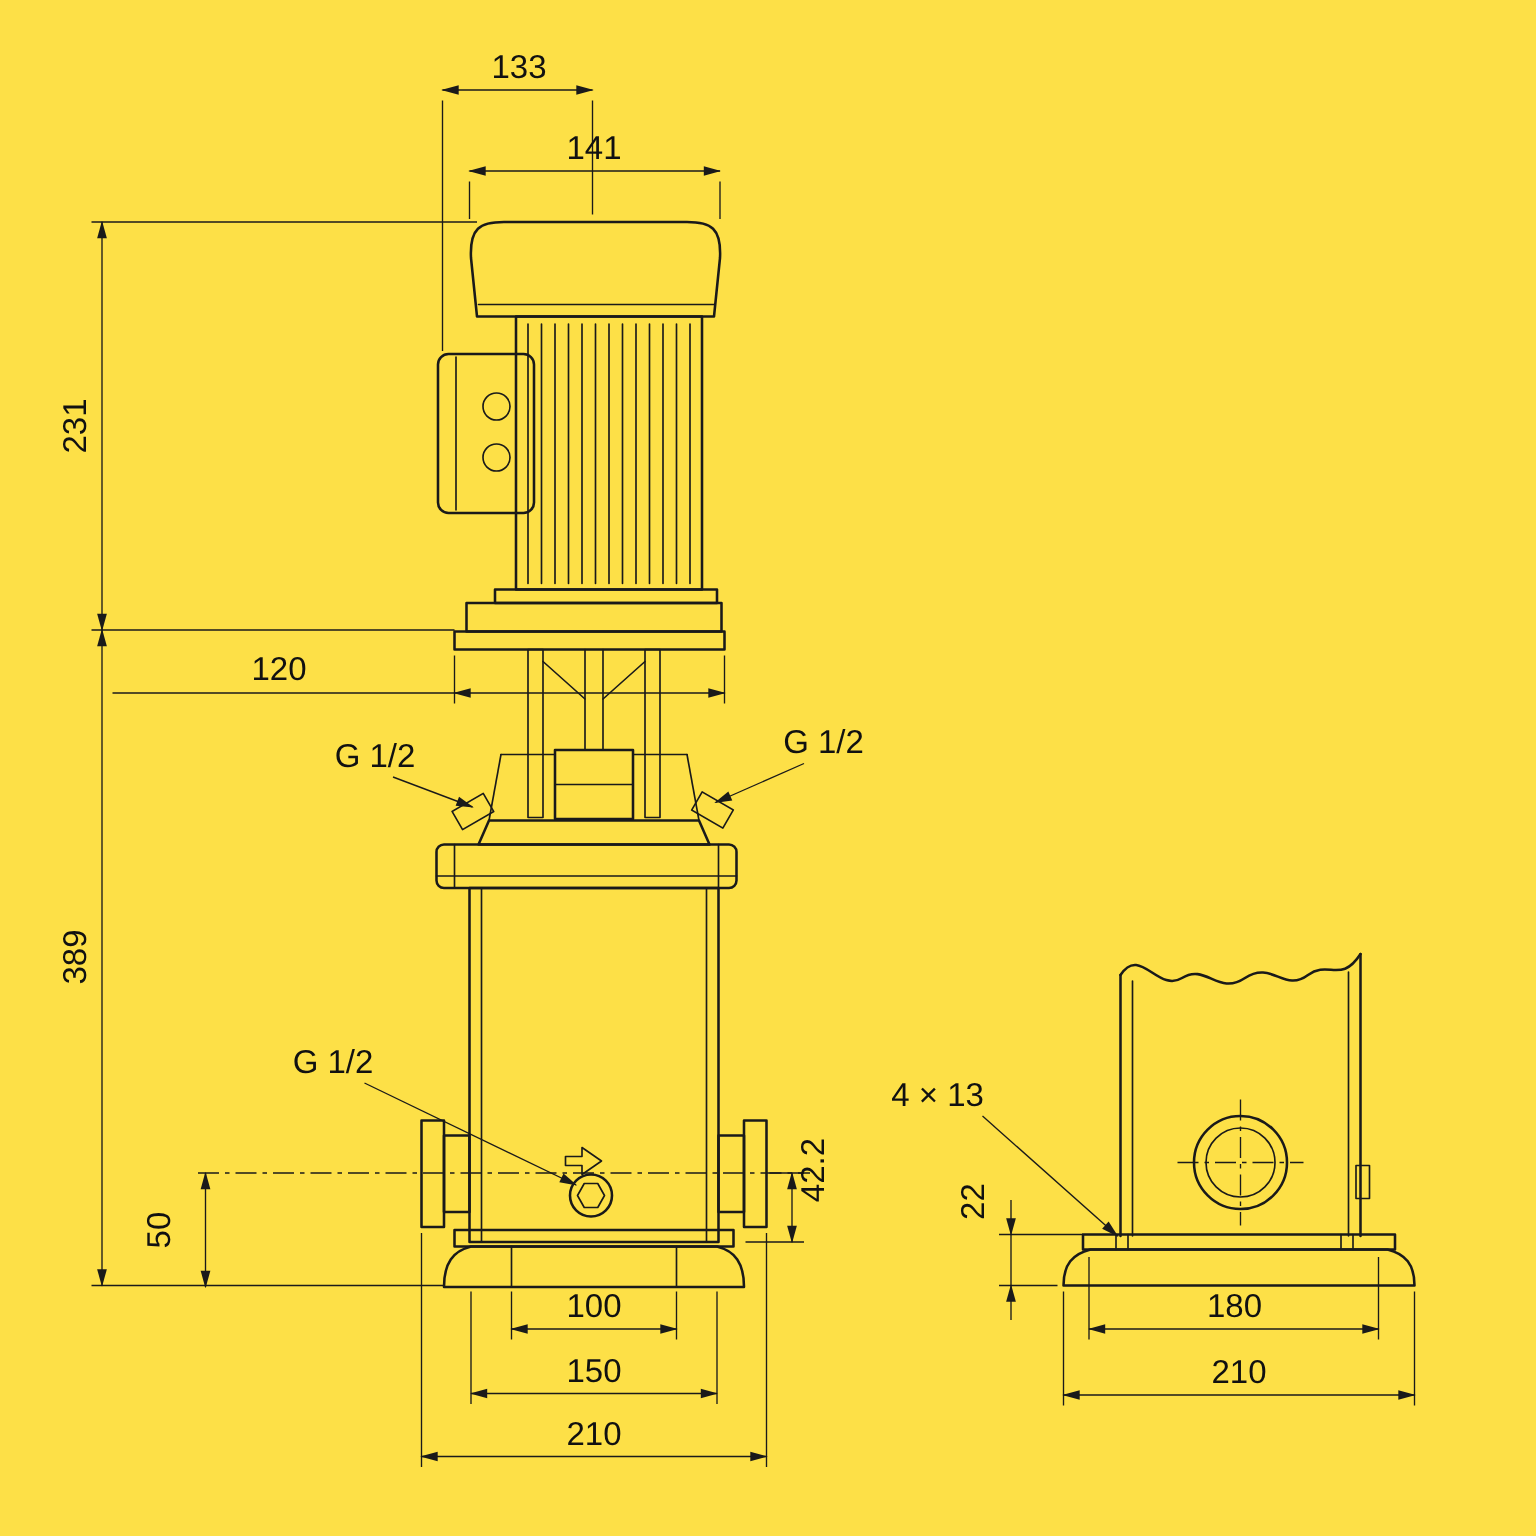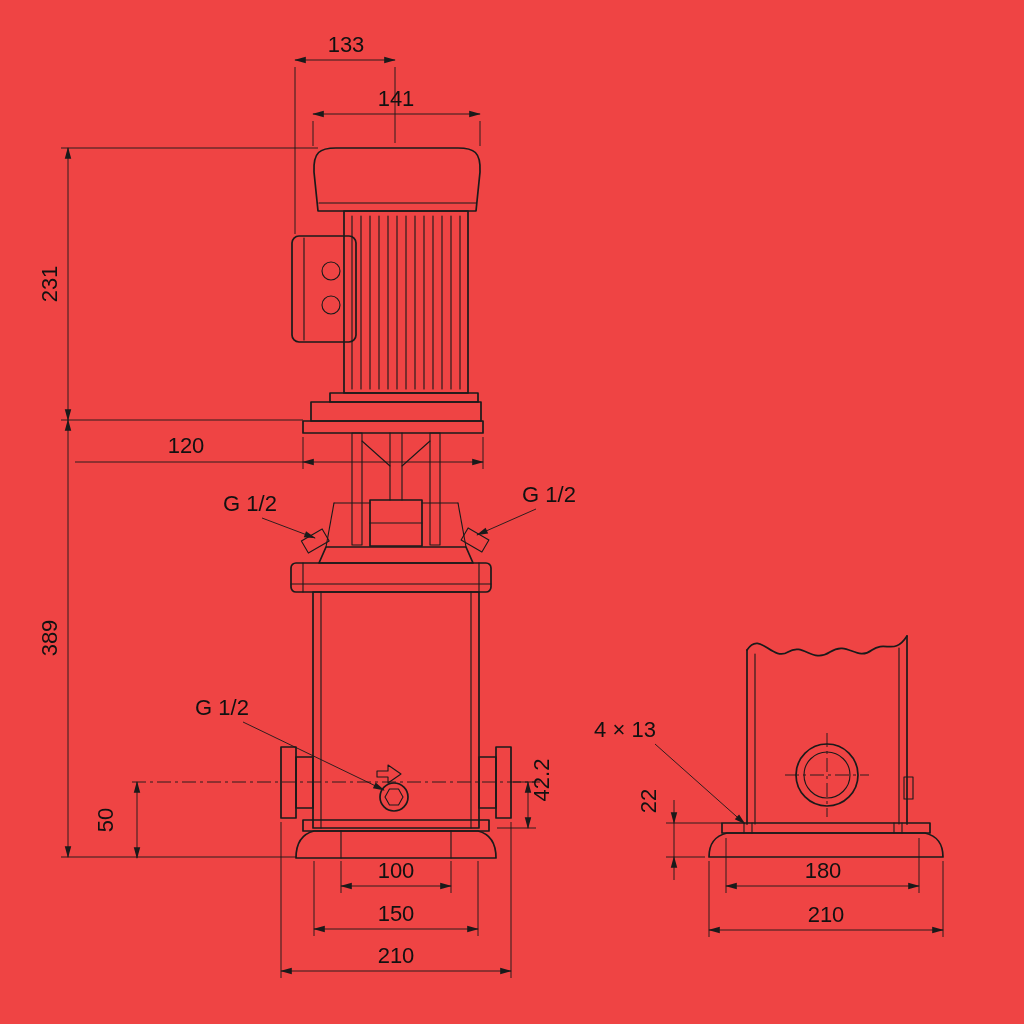--- a/index.html
+++ b/index.html
@@ -1,16 +1,16 @@
 <!DOCTYPE html>
 <html><head>
 <meta charset="utf-8">
 <style>
   html,body{margin:0;padding:0;background:#ffffff;}
-  .stage{width:1024px;height:1024px;background:#ef4444;position:relative;overflow:hidden;}
+  .stage{width:1024px;height:1024px;background:#fde047;position:relative;overflow:hidden;}
   .o   {fill:none;stroke:#1a1a1a;stroke-width:1.7;stroke-linejoin:round;stroke-linecap:round;}
   .o2  {fill:none;stroke:#1a1a1a;stroke-width:1.1;stroke-linejoin:round;stroke-linecap:round;}
   .thin{fill:none;stroke:#1a1a1a;stroke-width:0.9;}
   .dim {fill:none;stroke:#1a1a1a;stroke-width:0.9;}
   .cl  {fill:none;stroke:#1a1a1a;stroke-width:0.9;stroke-dasharray:14 4 3 4;}
   .lbl {font-family:"Liberation Sans",sans-serif;font-size:22px;fill:#111;}
 </style>
 </head>
 <body>
 

